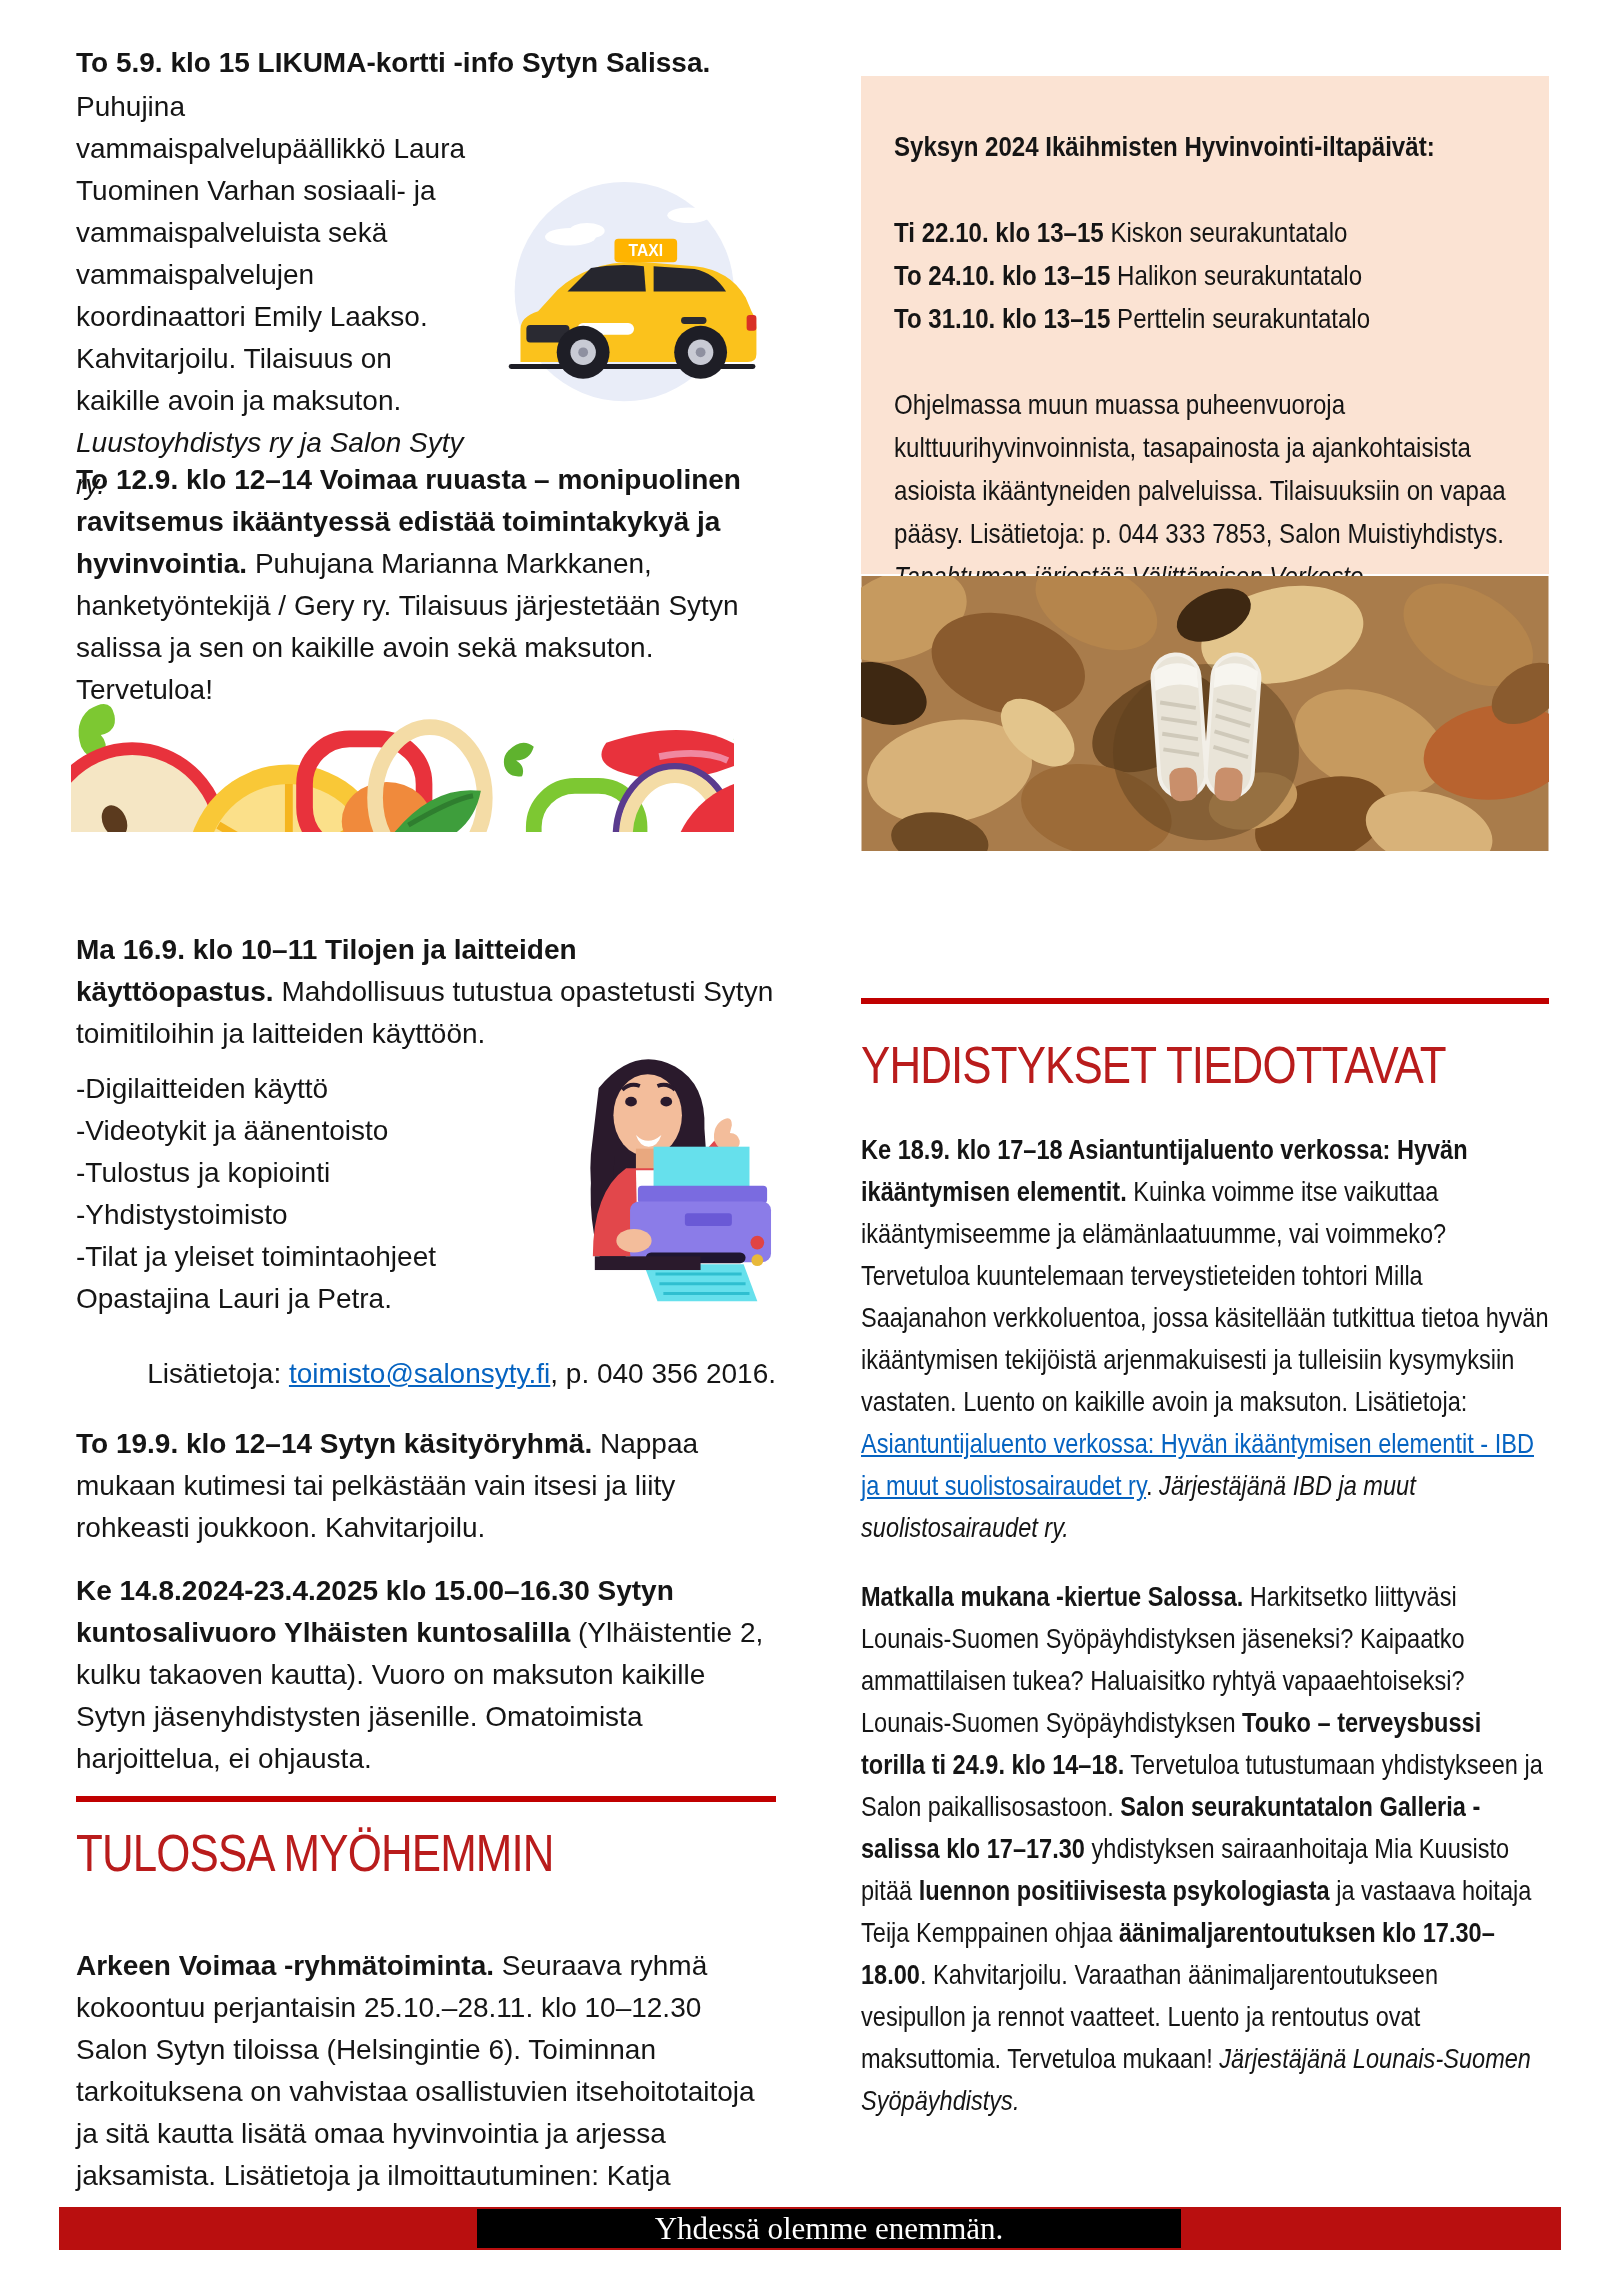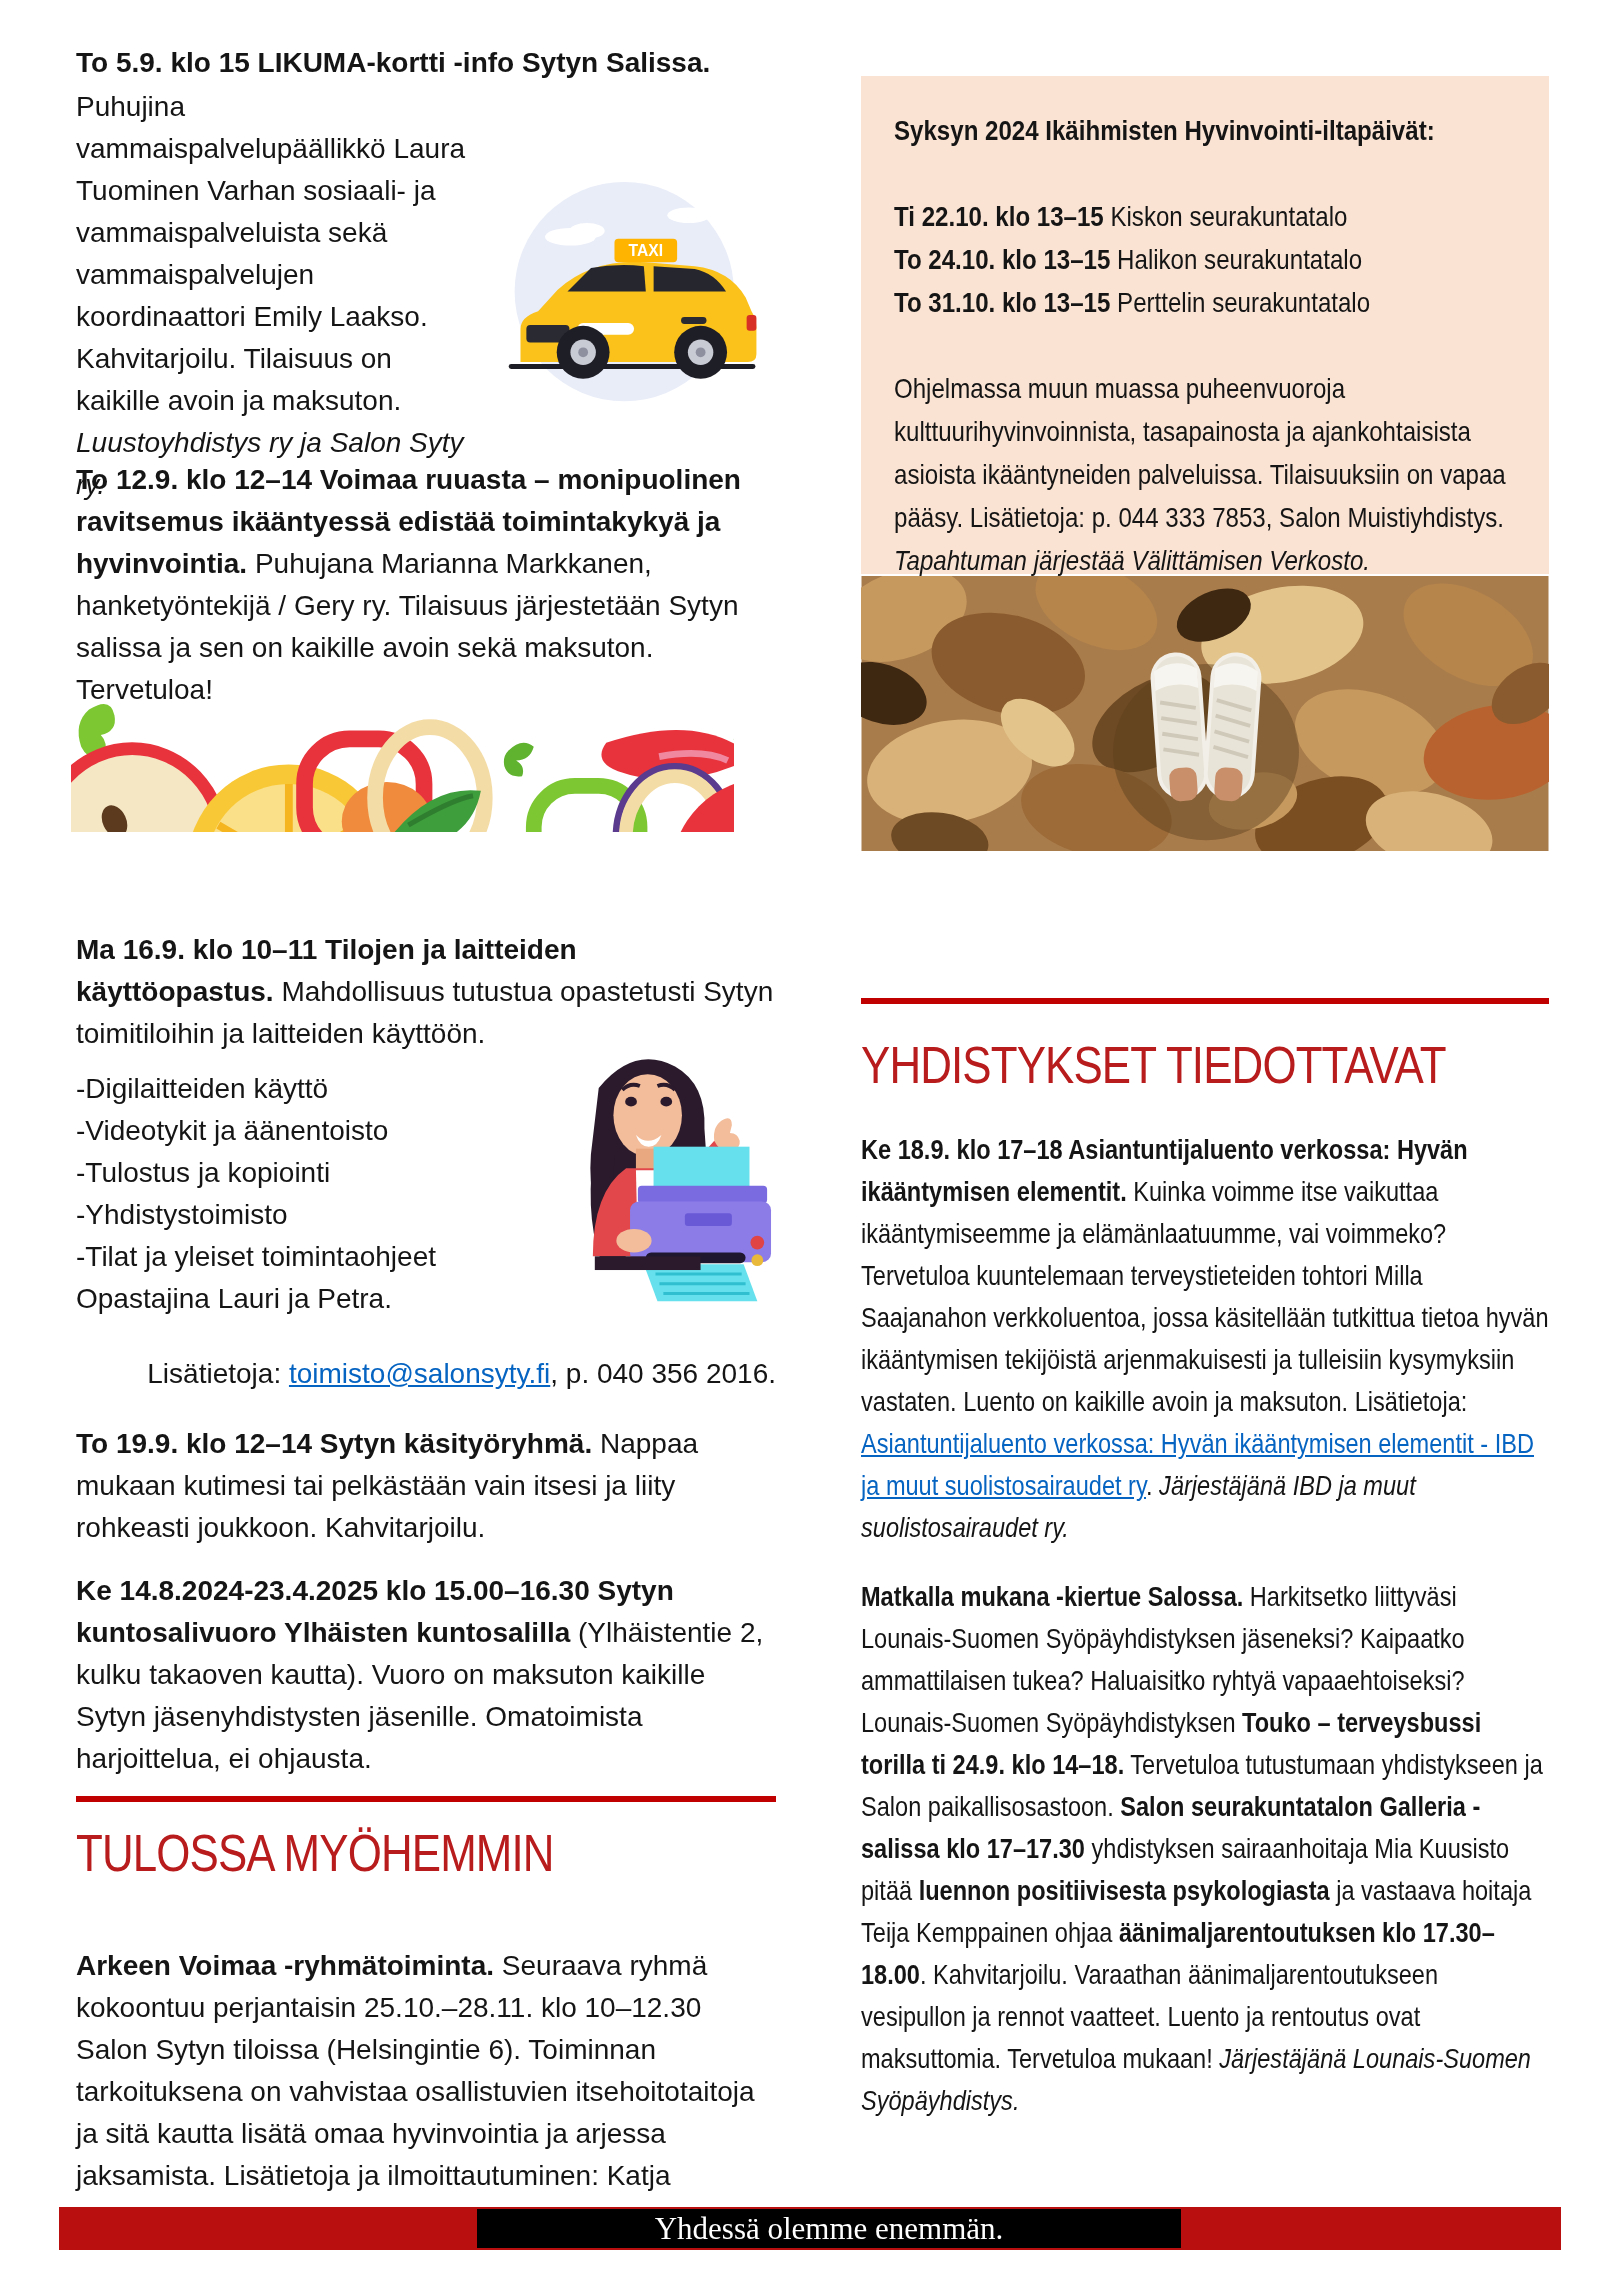--- a/index.html
+++ b/index.html
@@ -18,21 +18,21 @@
   
   .abs{position:absolute;}
   .colL{left:76px;width:700px;}
   .colR{left:861px;width:688px;}
   .h-evt{font-size:28px;line-height:43px;font-weight:bold;}
   .bigH{font-size:51px;line-height:57px;font-weight:normal;color:#b91c1c;letter-spacing:-1px;}
   .rule{height:5.9px;background:#C00000;}
   .taxi-float{float:right;width:279px;height:233px;margin:94px 0 9.8px 15.7px;}
   .woman-float{float:right;width:240px;height:279px;margin:-29px 0 0 7.8px;}
   
-  .infobox{background:#FBE3D3;height:498px;padding:33px 33px;box-sizing:border-box;}
+  .infobox{background:#FBE3D3;height:498px;padding:49px 33px;box-sizing:border-box;}
   .spacer{height:43px;}
   
   .banner{left:59px;top:2207px;width:1502px;height:43px;background:#B90F0F;}
   .banner-inner{position:absolute;left:418px;top:2px;width:704px;height:39px;background:#000000;
                 display:flex;align-items:center;justify-content:center;}
   .banner-text{font-family:"Liberation Serif",serif;font-size:31px;color:#ffffff;}
   svg{display:block;}
 </style>
 </head>
 <body>

